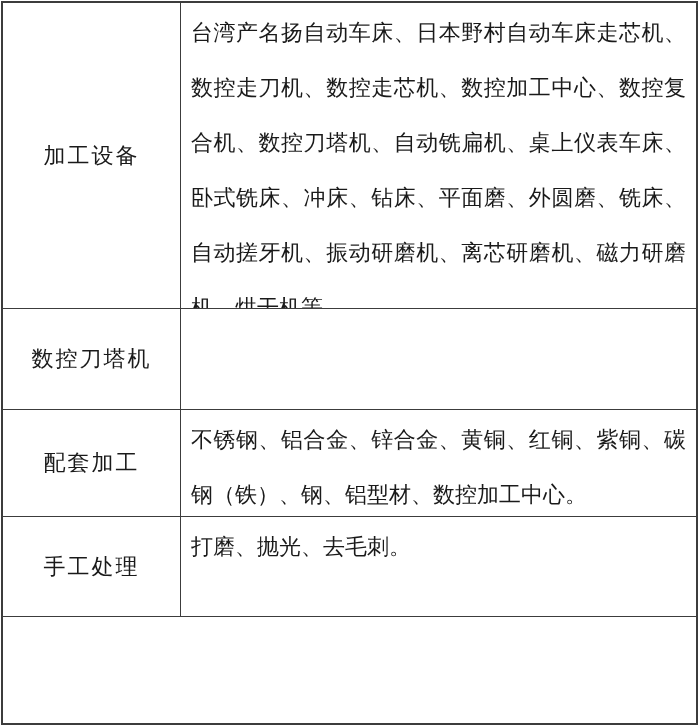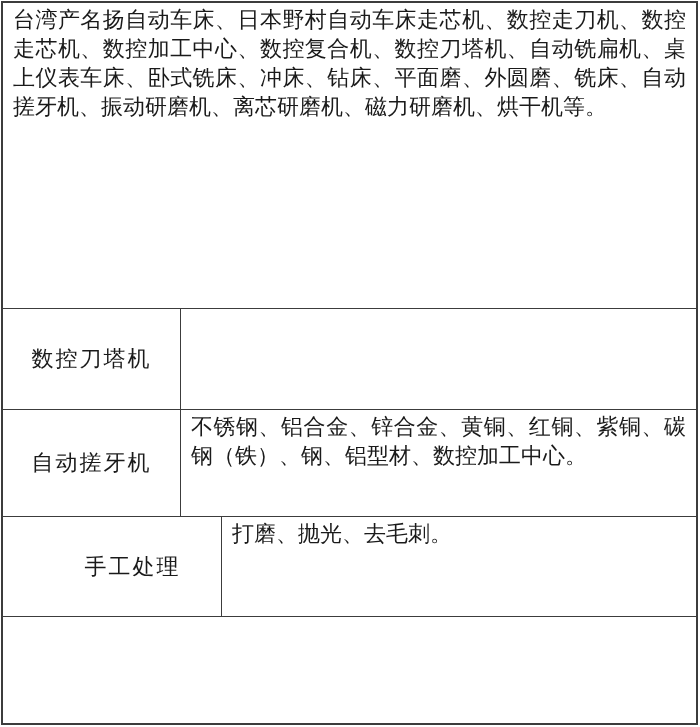--- a/index.html
+++ b/index.html
@@ -30,63 +30,66 @@
   }
   .row {
     display: flex;
     flex-direction: row;
     border-top: 1px solid var(--border);
   }
   .row:first-child { border-top: none; }
   .row-1 { height: 305px; }
   .row-2 { height: 101px; }
   .row-3 { height: 107px; }
-  .row-4 { height: 100px; padding-left: 41px; }
+  .row-4 { height: 100px; }
   .row-5 { flex: 1; }
   .label-cell {
     width: 178px;
     flex: 0 0 178px;
     border-right: 1px solid var(--border);
     display: flex;
     align-items: center;
     justify-content: center;
     font-size: 22px;
     letter-spacing: 2px;
     text-align: center;
   }
   .content-cell {
     flex: 1 1 auto;
     padding: 2px 10px 0 10px;
     font-size: 22px;
-    line-height: 29px;
+    line-height: 55px;
     text-align: justify;
     text-justify: inter-ideograph;
     overflow: hidden;
   }
 </style>
 </head>
 <body>
 
 <div class="table">
 
   <div class="row row-1">
+    <div class="label-cell">
+      <span>加工设备</span>
+    </div>
     <div class="content-cell">
       <span>台湾产名扬自动车床、日本野村自动车床走芯机、数控走刀机、数控走芯机、数控加工中心、数控复合机、数控刀塔机、自动铣扁机、桌上仪表车床、卧式铣床、冲床、钻床、平面磨、外圆磨、铣床、自动搓牙机、振动研磨机、离芯研磨机、磁力研磨机、烘干机等。</span>
     </div>
   </div>
 
   <div class="row row-2">
     <div class="label-cell">
       <span>数控刀塔机</span>
     </div>
   </div>
 
   <div class="row row-3">
     <div class="label-cell">
-      <span>自动搓牙机</span>
+      <span>配套加工</span>
     </div>
     <div class="content-cell">
       <span>不锈钢、铝合金、锌合金、黄铜、红铜、紫铜、碳钢（铁）、钢、铝型材、数控加工中心。</span>
     </div>
   </div>
 
   <div class="row row-4">
     <div class="label-cell">
       <span>手工处理</span>
     </div>

